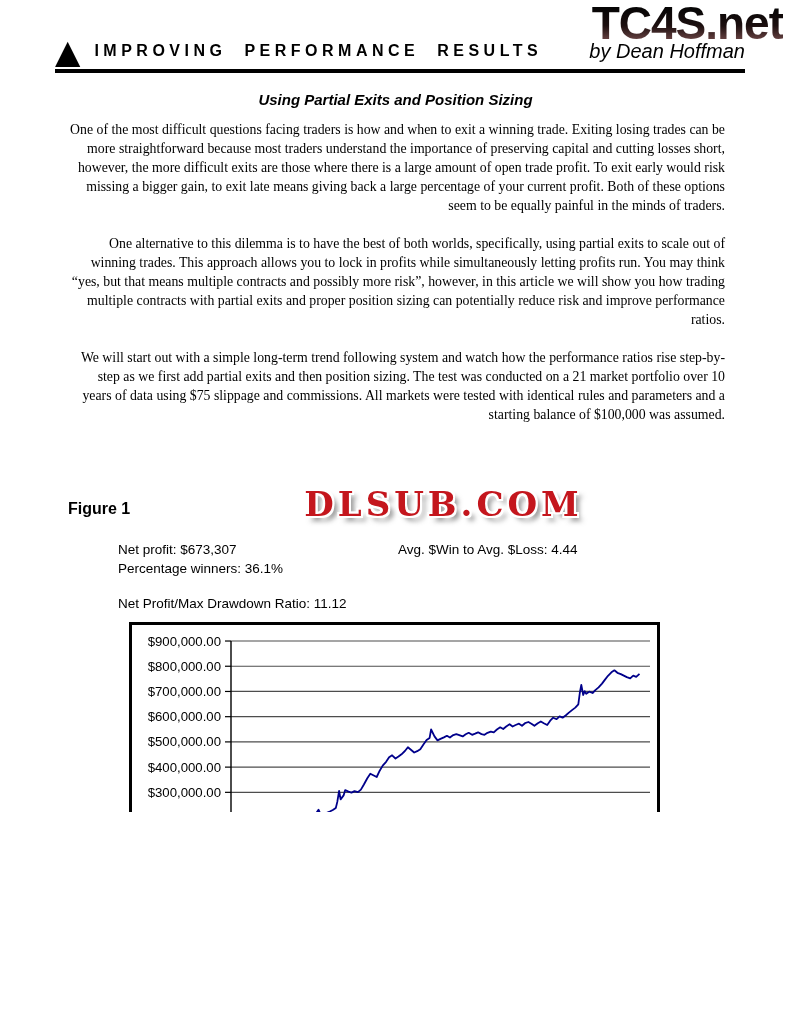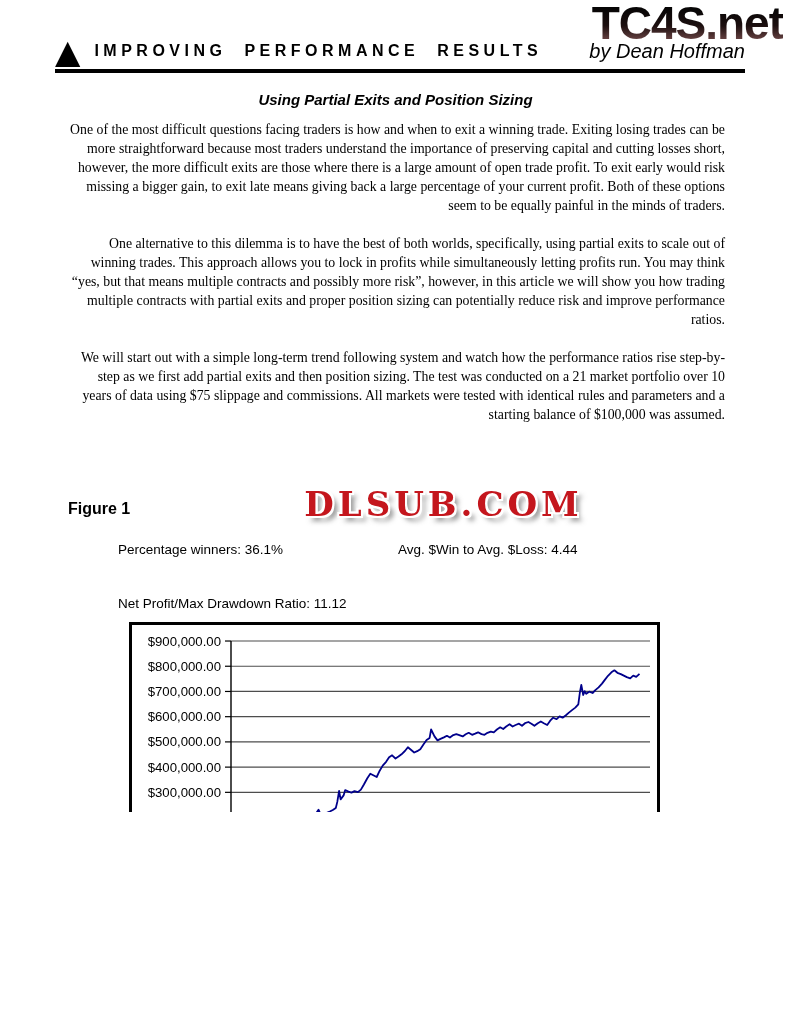--- a/index.html
+++ b/index.html
@@ -83,20 +83,21 @@
     <p>We will start out with a simple long-term trend following system and watch how the performance ratios rise step-by-step as we first add partial exits and then position sizing. The test was conducted on a 21 market portfolio over 10 years of data using $75 slippage and commissions. All markets were tested with identical rules and parameters and a starting balance of $100,000 was assumed.</p>
   </div>
 
   <div class="figure-row">
     <div class="fig-label">Figure 1</div>
     <div class="dlsub">DLSUB.COM</div>
   </div>
 
   <div class="stats">
     <div class="col1">
+      <div>Net profit: $673,307</div>
       <div>Percentage winners: 36.1%</div>
     </div>
     <div class="col2">
       <div>Avg. $Win to Avg. $Loss: 4.44</div>
     </div>
   </div>
 
   <div class="ratio">Net Profit/Max Drawdown Ratio: 11.12</div>
 
   <div class="chart-box">

